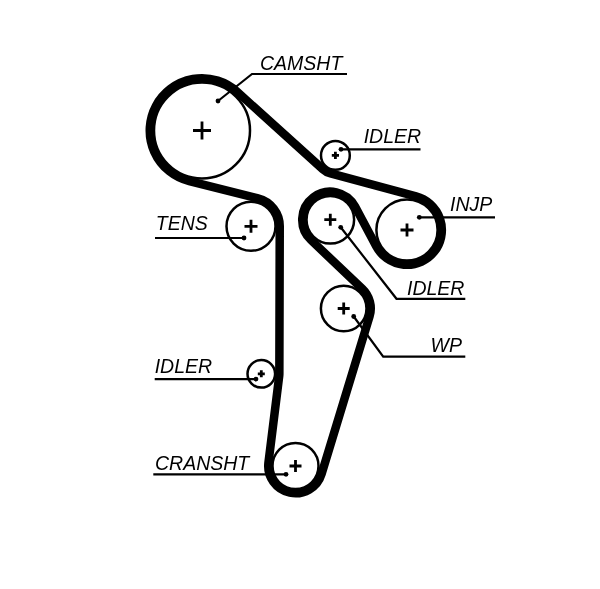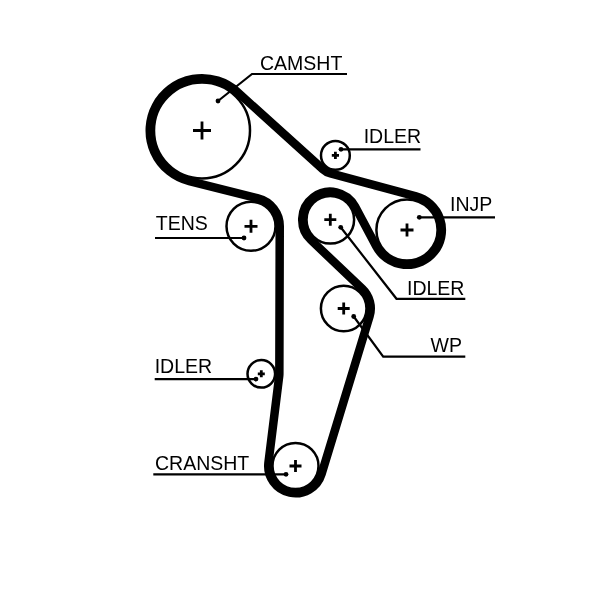--- a/index.html
+++ b/index.html
@@ -2,21 +2,21 @@
 <html><head>
 <meta charset="utf-8">
 <style>
   html, body { margin: 0; padding: 0; }
   body {
     width: 600px; height: 589px;
     background: #ffffff;
     font-family: "Liberation Sans", sans-serif;
     overflow: hidden;
   }
-  .stage { width: 556px; height: 589px; position: relative; }
+  .stage { width: 556px; height: 589px; position: relative; font-style: italic; }
   svg { display: block; }
   .belt { fill: none; stroke-linejoin: round; }
   .pulley-circle { fill: #ffffff; }
   .cross, .leader { fill: none; }
   .label { fill: #000000; }
 </style>
 </head>
 <body>
 
 <div class="stage">

